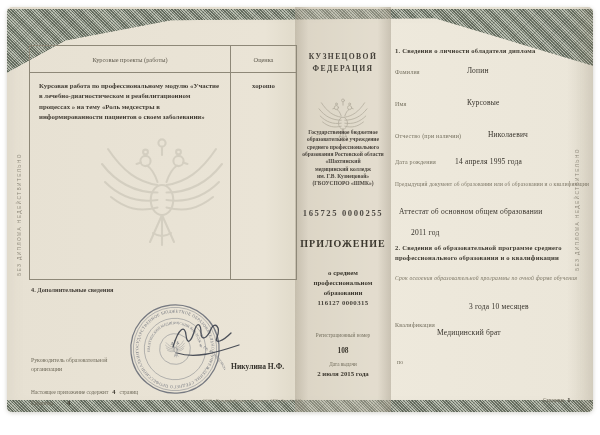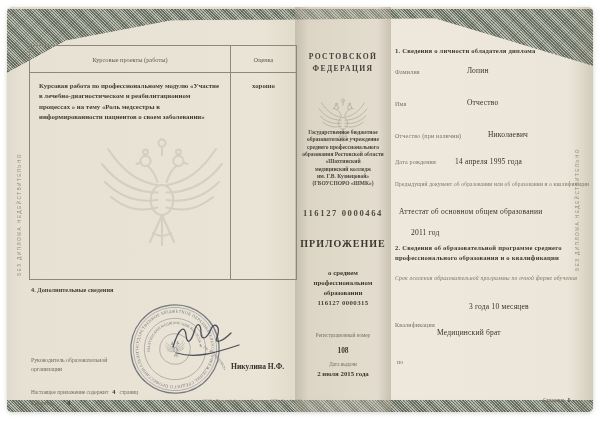--- a/index.html
+++ b/index.html
@@ -201,40 +201,40 @@
 
   <div id="pages-note" class="abs">
     <span>Настоящее приложение содержит</span><b>4</b><span>страниц</span>
   </div>
   <div id="page-left" class="abs">
     <span>Страница</span><b>4</b>
   </div>
   <div id="imprint" class="abs">ООО «Центрофабрика» «Компания ЗГВ» Зак. № 021</div>
 
   <div id="country" class="abs spine-c">
-    <div>РОСТОВСКОЙ</div>
+    <div>КУЗНЕЦОВОЙ</div>
     <div>ФЕДЕРАЦИЯ</div>
   </div>
 
   <svg id="spine-eagle" class="abs" viewBox="0 0 100 100">
     <use href="#eagle"></use>
   </svg>
 
   <div id="institution" class="abs spine-c">
     <div>Государственное бюджетное</div>
     <div>образовательное учреждение</div>
     <div>среднего профессионального</div>
     <div>образования Ростовской области</div>
     <div>«Шахтинский</div>
     <div>медицинский колледж</div>
     <div>им. Г.В. Кузнецовой»</div>
     <div>(ГБОУСПОРО «ШМК»)</div>
   </div>
 
-  <div id="serial-top" class="abs spine-c">116127 0000464</div>
+  <div id="serial-top" class="abs spine-c">165725 0000255</div>
 
   <div id="doc-title" class="abs spine-c">
     <div>ПРИЛОЖЕНИЕ</div>
   </div>
 
   <div id="doc-sub" class="abs spine-c">
     <div>о среднем</div>
     <div>профессиональном</div>
     <div>образовании</div>
   </div>
@@ -244,21 +244,21 @@
   <div id="reg-num" class="abs spine-c">108</div>
   <div id="issue-label" class="abs spine-c">Дата выдачи</div>
   <div id="issue-date" class="abs spine-c">2 июля 2015 года</div>
 
   <div id="s1-title" class="abs sec">1. Сведения о личности обладателя диплома</div>
 
   <div id="lbl-surname" class="abs lbl">Фамилия</div>
   <div id="val-surname" class="abs val">Лопин</div>
 
   <div id="lbl-name" class="abs lbl">Имя</div>
-  <div id="val-name" class="abs val">Отчество</div>
+  <div id="val-name" class="abs val">Курсовые</div>
 
   <div id="lbl-patro" class="abs lbl">Отчество (при наличии)</div>
   <div id="val-patro" class="abs val">Николаевич</div>
 
   <div id="lbl-birth" class="abs lbl">Дата рождения</div>
   <div id="val-birth" class="abs val">14 апреля  1995 года</div>
 
   <div id="prevdoc-label" class="abs lbl-sm">Предыдущий документ об образовании или об образовании и о квалификации</div>
   <div id="prevdoc" class="abs val">Аттестат об основном общем образовании</div>
   <div id="prevyear" class="abs val">2011 год</div>

